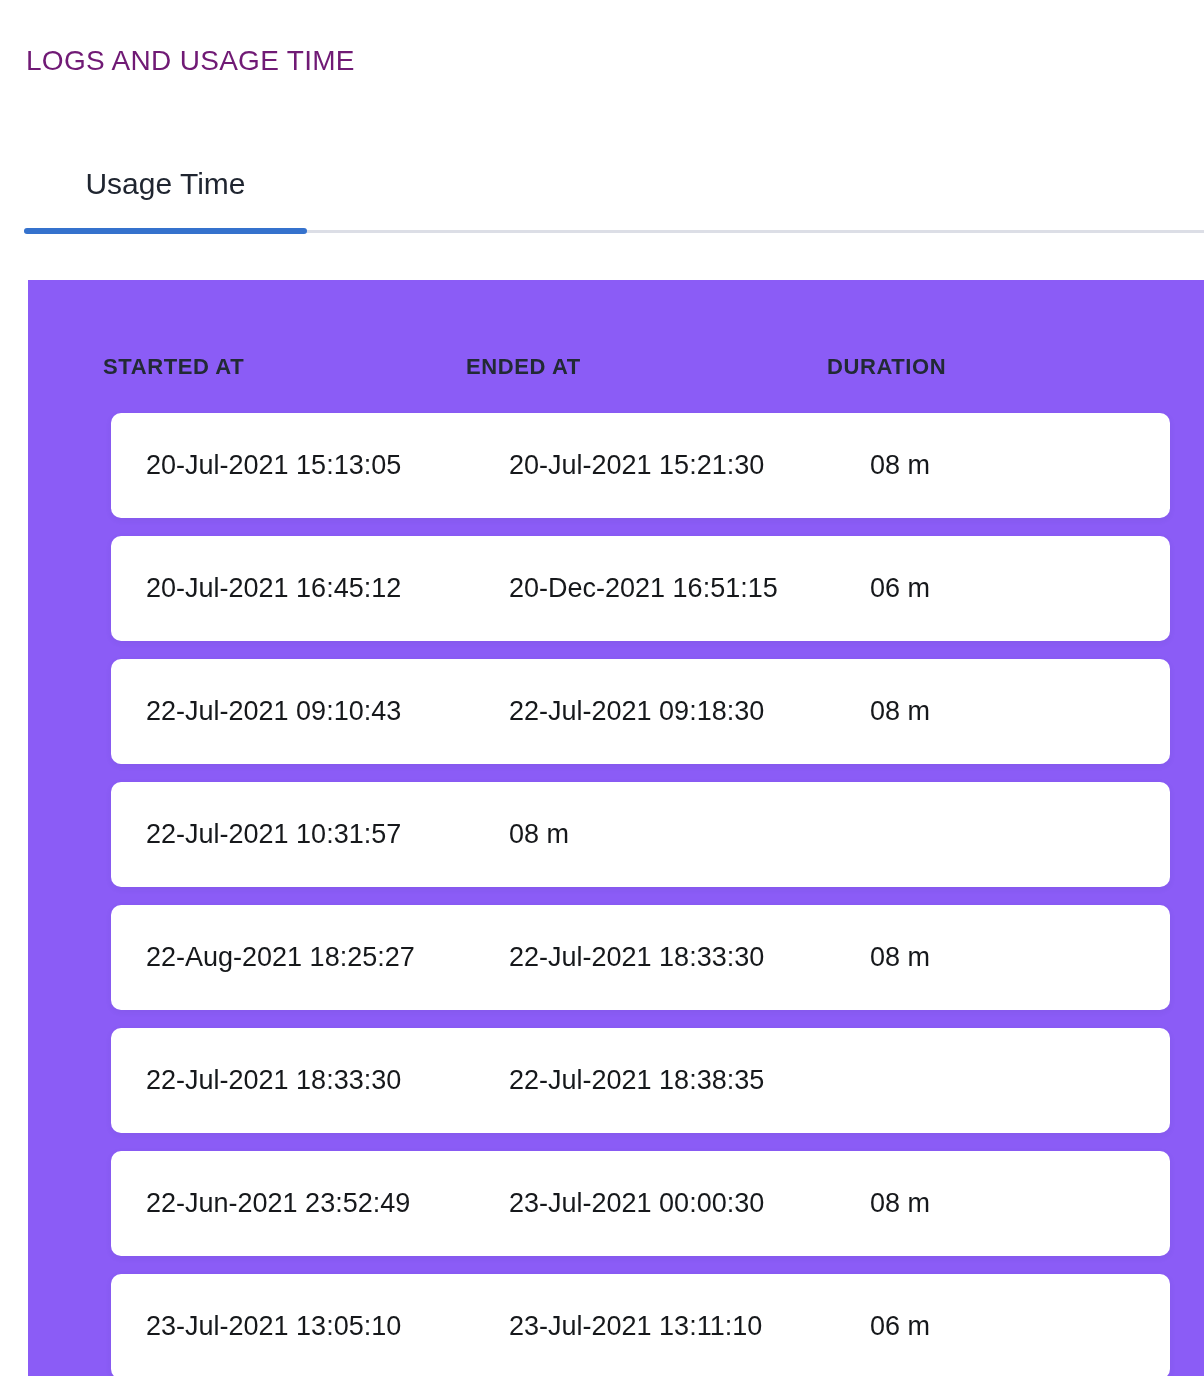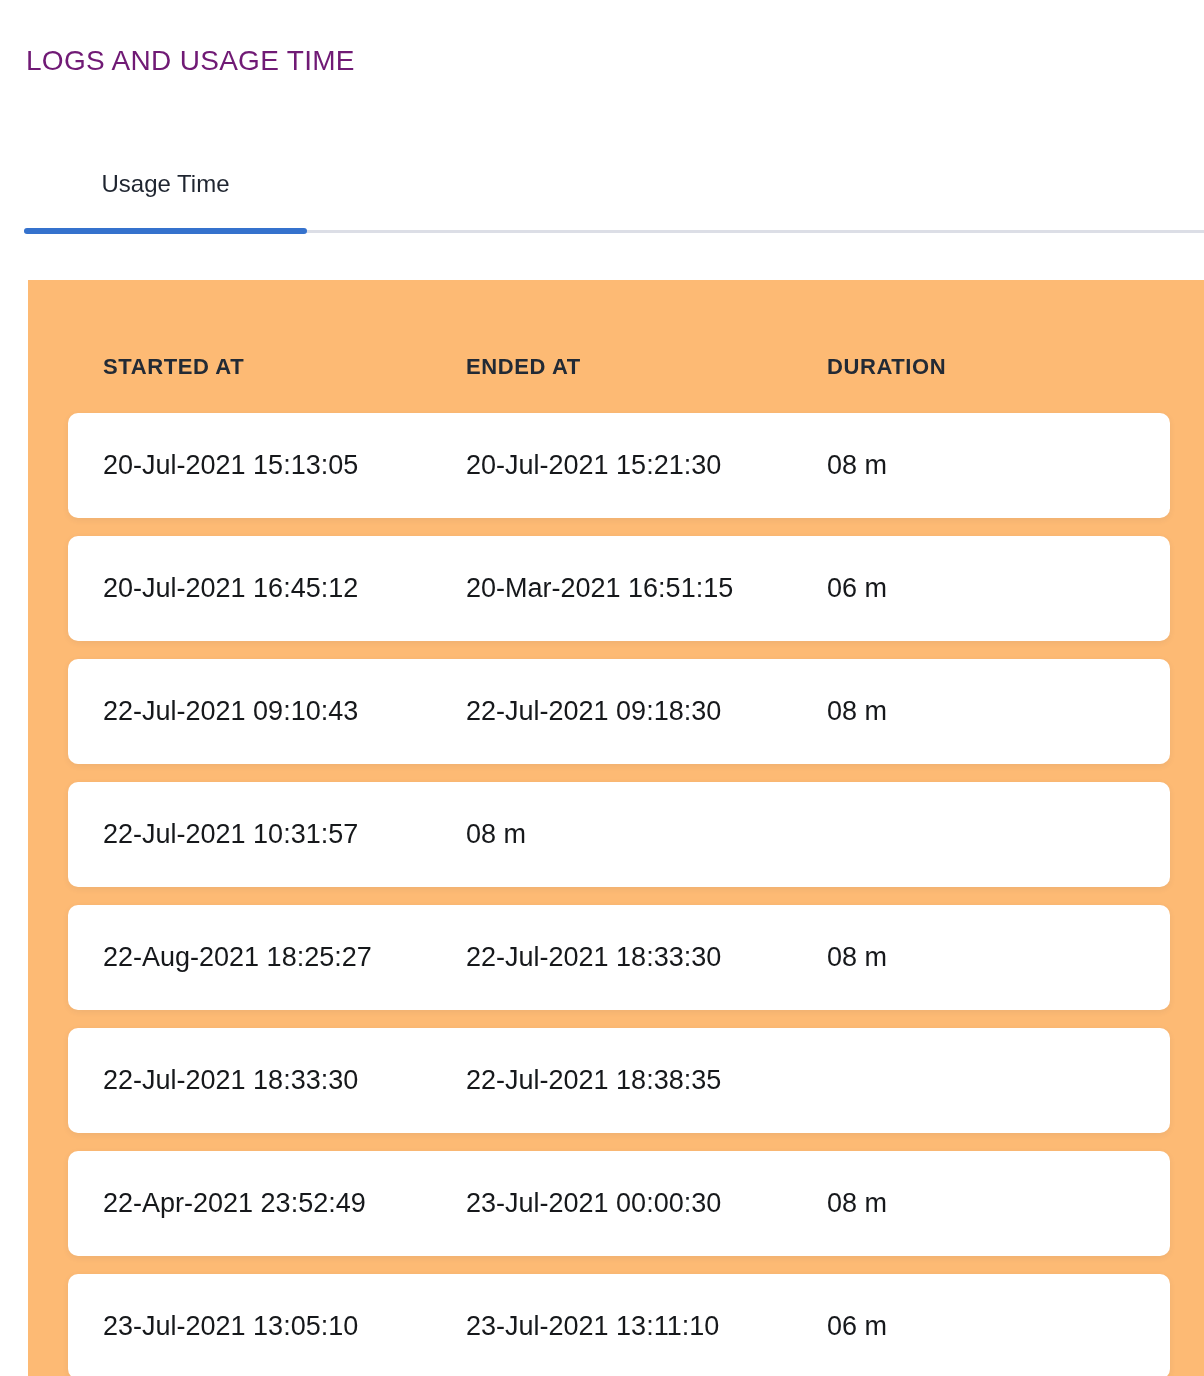--- a/index.html
+++ b/index.html
@@ -32,21 +32,21 @@
     position: absolute;
     left: 0;
     right: 0;
     bottom: 1px;
     height: 3px;
     background: #dcdee6;
   }
   .tab {
     position: relative;
     text-align: center;
-    font-size: 24px;
+    font-size: 30px;
     line-height: 36px;
     padding-bottom: 32px;
     color: #697080;
     cursor: pointer;
   }
   .tab-usage { width: 283px; }
   .tab-logs  { width: 330px; }
   .tab.active { color: #1f2530; }
   .tab.active::after {
     content: "";
@@ -56,21 +56,21 @@
     bottom: 0;
     height: 6px;
     border-radius: 3px;
     background: var(--accent, #3572cd);
     z-index: 2;
   }
 
   
   .panel {
     margin: 46px 0 0 28px;
-    background: #fdba74;
+    background: #8b5cf6;
     padding: 74px 34px 0 40px;
     height: 1096px;
     overflow: hidden;
   }
   .thead {
     display: flex;
     padding-left: 35px;
     margin-bottom: 33px;
     font-size: 22px;
     line-height: 26px;
@@ -86,20 +86,21 @@
     display: flex;
     align-items: center;
     height: 105px;
     padding-left: 35px;
     margin-bottom: 18px;
     background: #ffffff;
     border-radius: 10px;
     box-shadow: 0 2px 6px rgba(44, 50, 88, 0.07);
     font-size: 27px;
     color: #16181b;
+    margin-left: 43px;
   }
 </style>
 </head>
 <body>
 
 <main>
 
   <h2 class="page-title">LOGS AND USAGE TIME</h2>
 
   <nav class="tabs">
@@ -116,21 +117,21 @@
     </div>
     <div id="table-body">
   <div class="trow">
     <span class="col-start">20-Jul-2021 15:13:05</span>
     <span class="col-end">20-Jul-2021 15:21:30</span>
     <span class="col-dur">08 m</span>
   </div>
 
   <div class="trow">
     <span class="col-start">20-Jul-2021 16:45:12</span>
-    <span class="col-end">20-Mar-2021 16:51:15</span>
+    <span class="col-end">20-Dec-2021 16:51:15</span>
     <span class="col-dur">06 m</span>
   </div>
 
   <div class="trow">
     <span class="col-start">22-Jul-2021 09:10:43</span>
     <span class="col-end">22-Jul-2021 09:18:30</span>
     <span class="col-dur">08 m</span>
   </div>
 
   <div class="trow">
@@ -143,21 +144,21 @@
     <span class="col-end">22-Jul-2021 18:33:30</span>
     <span class="col-dur">08 m</span>
   </div>
 
   <div class="trow">
     <span class="col-start">22-Jul-2021 18:33:30</span>
     <span class="col-end">22-Jul-2021 18:38:35</span>
   </div>
 
   <div class="trow">
-    <span class="col-start">22-Apr-2021 23:52:49</span>
+    <span class="col-start">22-Jun-2021 23:52:49</span>
     <span class="col-end">23-Jul-2021 00:00:30</span>
     <span class="col-dur">08 m</span>
   </div>
 
   <div class="trow">
     <span class="col-start">23-Jul-2021 13:05:10</span>
     <span class="col-end">23-Jul-2021 13:11:10</span>
     <span class="col-dur">06 m</span>
   </div>
 </div>

